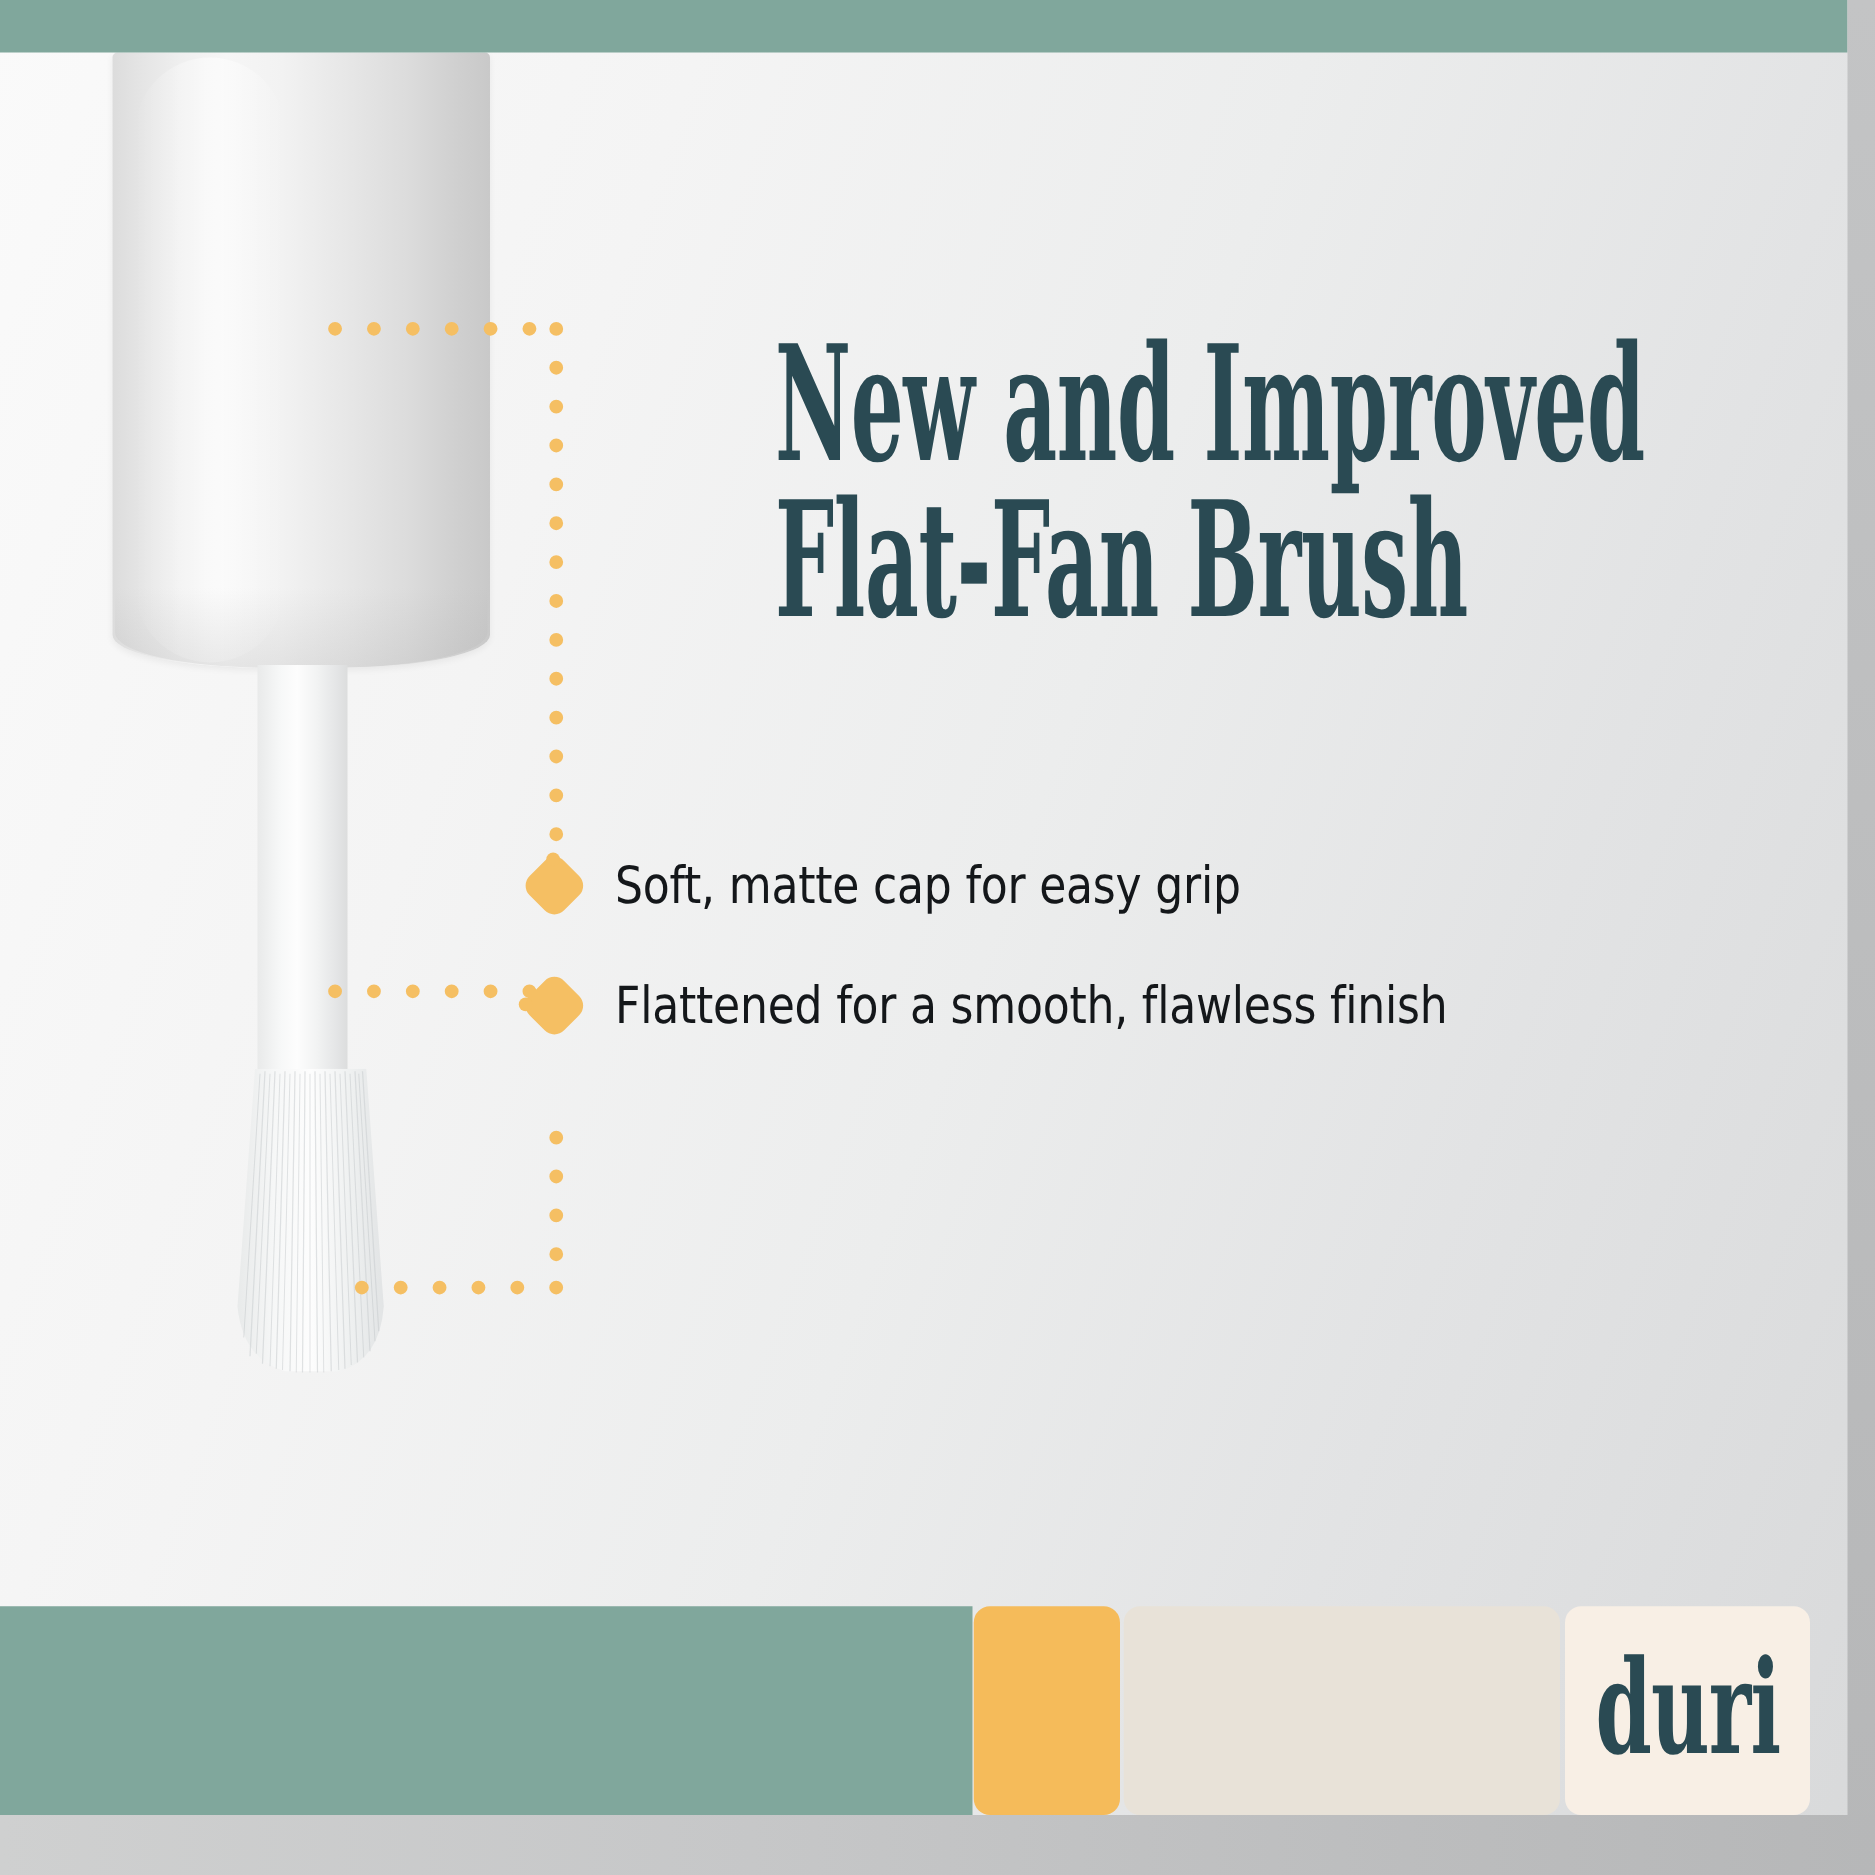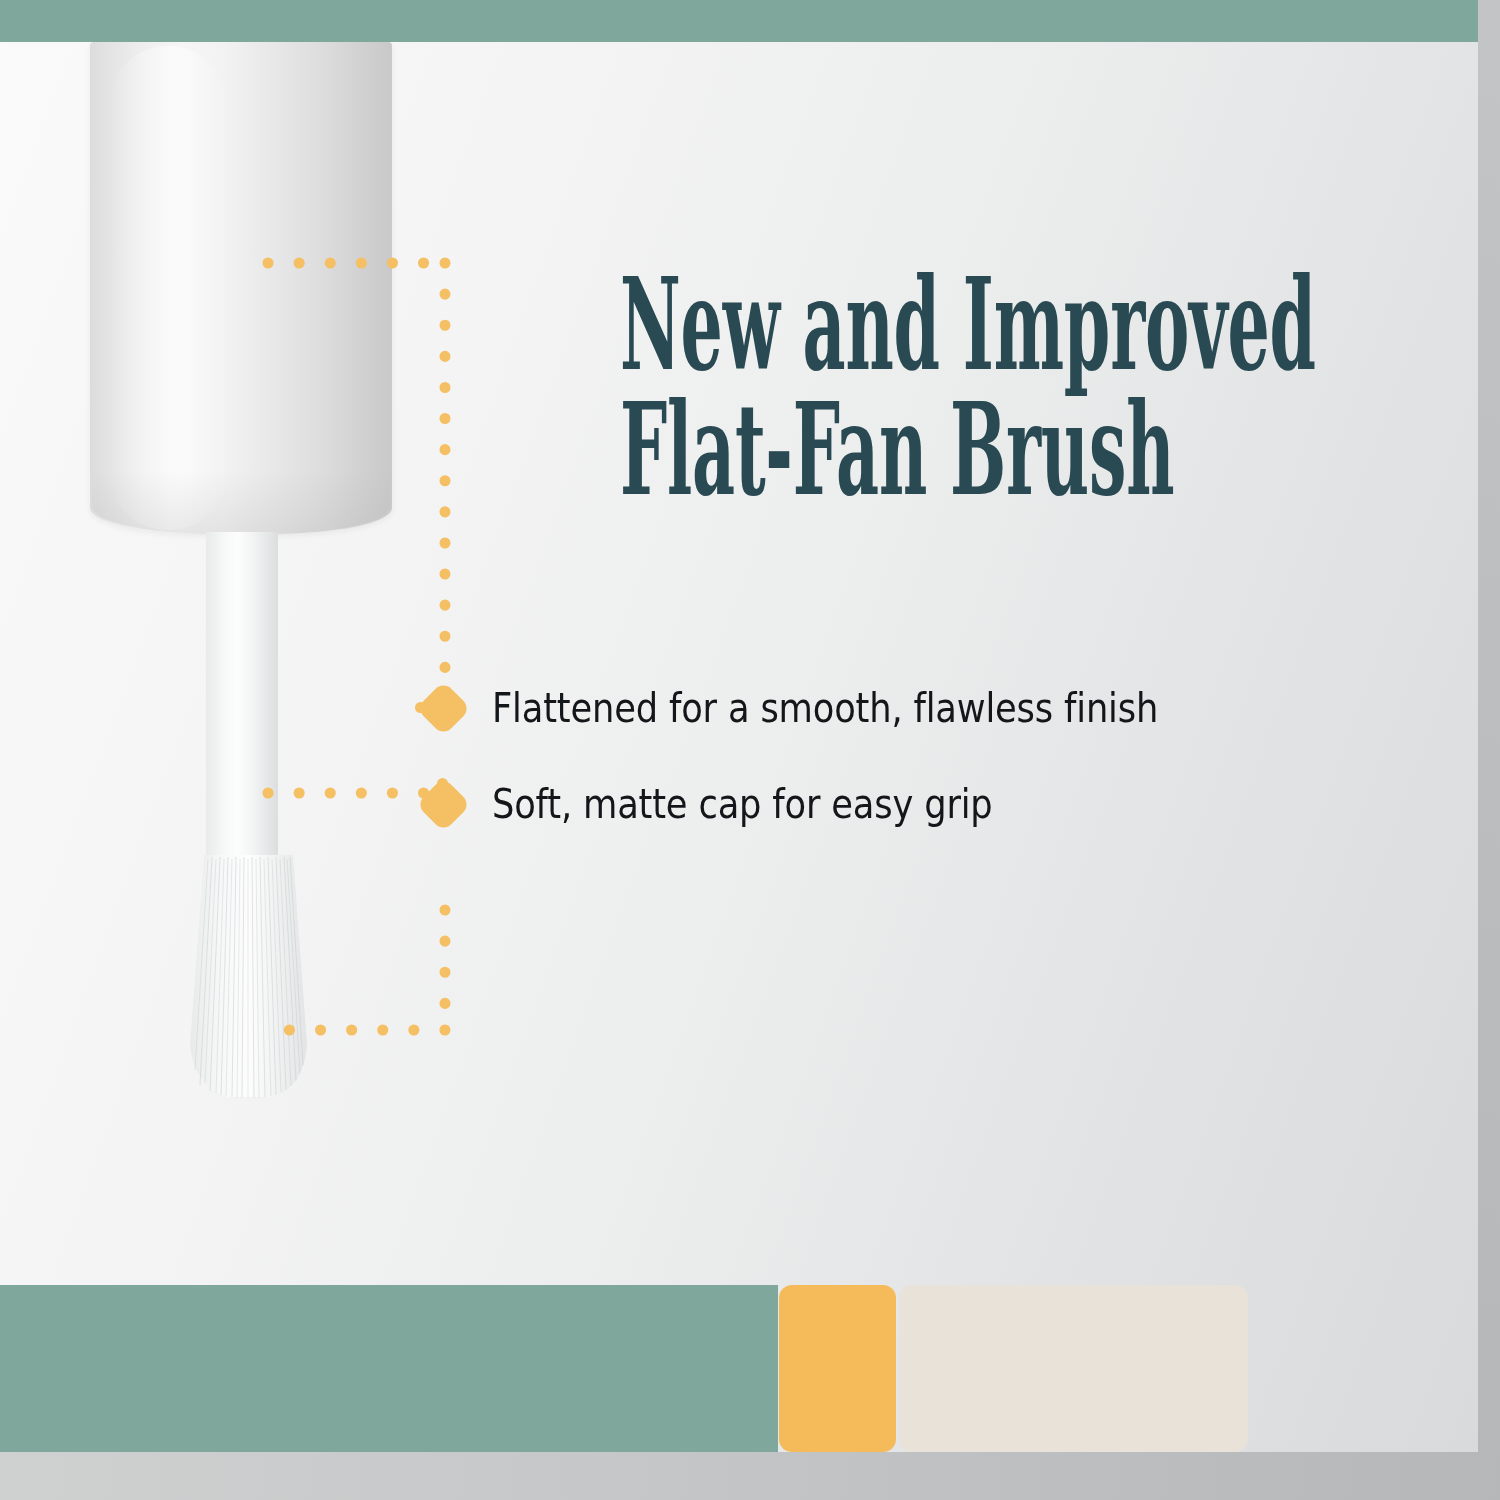--- a/index.html
+++ b/index.html
@@ -190,39 +190,42 @@
     <div class="headline" style="color: rgb(42, 74, 83);">
       <span>New and Improved</span>
       <span class="l2">Flat-Fan Brush</span>
     </div>
 
     <div class="bullets">
 
       <div class="bullet-row">
         <span class="bullet-mark">
           <span class="dia" style="background: rgb(245, 191, 99);"></span>
+            <span class="nub nub-tl" style="background: rgb(245, 191, 99);"></span>
+        </span>
+        <span class="bullet-text" style="color: rgb(20, 23, 26);">Soft, matte cap for easy grip</span>
+      </div>
+
+      <div class="bullet-row">
+        <span class="bullet-mark">
+          <span class="dia" style="background: rgb(245, 191, 99);"></span>
             <span class="nub nub-l" style="background: rgb(245, 191, 99);"></span>
         </span>
         <span class="bullet-text" style="color: rgb(20, 23, 26);">Flattened for a smooth, flawless finish</span>
       </div>
 
-      <div class="bullet-row">
-        <span class="bullet-mark">
-          <span class="dia" style="background: rgb(245, 191, 99);"></span>
-            <span class="nub nub-tl" style="background: rgb(245, 191, 99);"></span>
-        </span>
-        <span class="bullet-text" style="color: rgb(20, 23, 26);">Soft, matte cap for easy grip</span>
-      </div>
-
 
     </div>
   </div>
 
   <div class="footer">
     <div class="fb green" style="left: 0px; width: 778px; background: rgb(128, 167, 156);"></div>
     <div class="fb amber" style="left: 779px; width: 117px; background: rgb(245, 187, 90);"></div>
     <div class="fb beige" style="left: 899px; width: 349px; background: rgb(232, 226, 216);"></div>
+    <div class="fb cream" style="left: 1252px; width: 196px; background: rgb(248, 239, 229);">
+      <span class="logo-text" style="color: rgb(42, 74, 83);">duri</span>
+    </div>
   </div>
 
   <div class="frame-right"></div>
   <div class="frame-bottom"></div>
 
 </div>
 
 </body></html>

